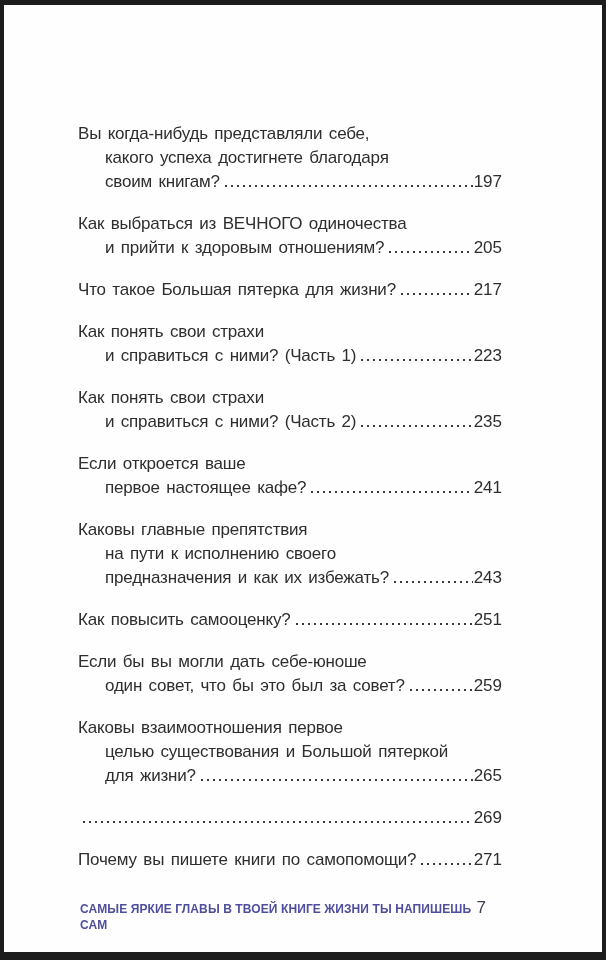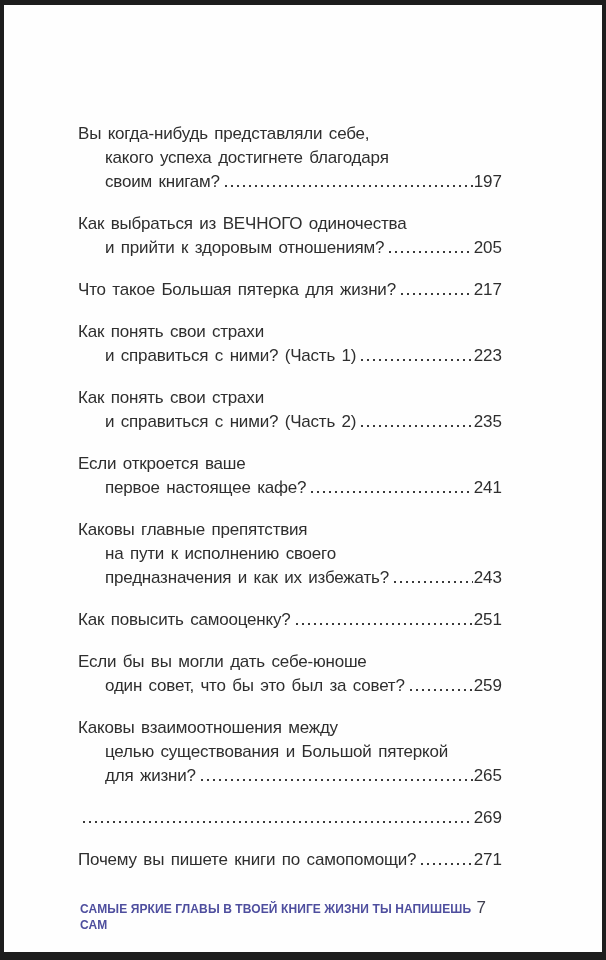--- a/index.html
+++ b/index.html
@@ -133,21 +133,21 @@
         </div>
         <div class="entry">
           <div class="line">Если бы вы могли дать себе-юноше</div>
           <div class="line indent last">
             <span class="t">один совет, что бы это был за совет?</span>
             <span class="dots"></span>
             <span class="pg">259</span>
           </div>
         </div>
         <div class="entry">
-          <div class="line">Каковы взаимоотношения между</div>
+          <div class="line">Каковы взаимоотношения первое</div>
           <div class="line indent">целью существования и Большой пятеркой</div>
           <div class="line indent last">
             <span class="t">для жизни?</span>
             <span class="dots"></span>
             <span class="pg">265</span>
           </div>
         </div>
         <div class="entry">
           <div class="line last">
             <span class="dots"></span>

